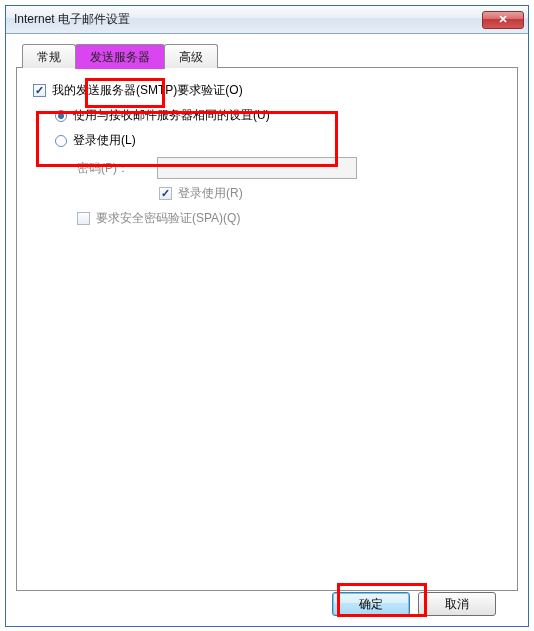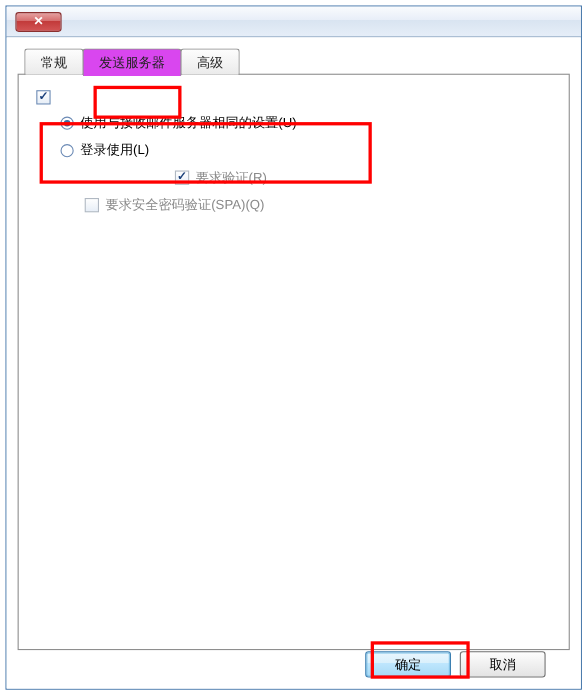--- a/index.html
+++ b/index.html
@@ -187,20 +187,21 @@
   .hl-tab { top: 44px; left: 79px; width: 80px; height: 30px; }
   .hl-main { top: 77px; left: 30px; width: 302px; height: 56px; }
   .hl-ok { bottom: 9px; right: 101px; width: 90px; height: 34px; }
 </style>
 </head>
 <body>
 
 <div class="window">
 
   <div class="titlebar">
+    <span class="titlebar-title">Internet 电子邮件设置</span>
     <div class="close-btn">
       <span>✕</span>
     </div>
   </div>
 
   <div class="window-body">
 
     <div class="tabs-row">
       <div class="tab">
         <span>常规</span>
@@ -210,37 +211,42 @@
       </div>
       <div class="tab">
         <span>高级</span>
       </div>
     </div>
 
     <div class="tab-panel">
 
       <div class="row check-row">
         <span class="chk checked"></span>
+        <span class="label-text">我的发送服务器(SMTP)要求验证(O)</span>
       </div>
 
       <div class="row sub-indent">
         <span class="radio selected"></span>
         <span class="label-text">使用与接收邮件服务器相同的设置(U)</span>
       </div>
 
       <div class="row sub-indent">
         <span class="radio"></span>
         <span class="label-text">登录使用(L)</span>
       </div>
 
 
+      <div class="field-row sub-indent2">
+        <span class="field-label">密码(P)：</span>
+        <input class="text-input" type="password" disabled="" value="" style="">
+      </div>
 
       <div class="row" style="margin-left:126px;">
         <span class="chk checked disabled"></span>
-        <span class="disabled-text">要求验证(R)</span>
+        <span class="disabled-text">登录使用(R)</span>
       </div>
 
       <div class="row sub-indent2">
         <span class="chk disabled"></span>
         <span class="disabled-text">要求安全密码验证(SPA)(Q)</span>
       </div>
 
     </div>
 
     <div class="btn-row">

